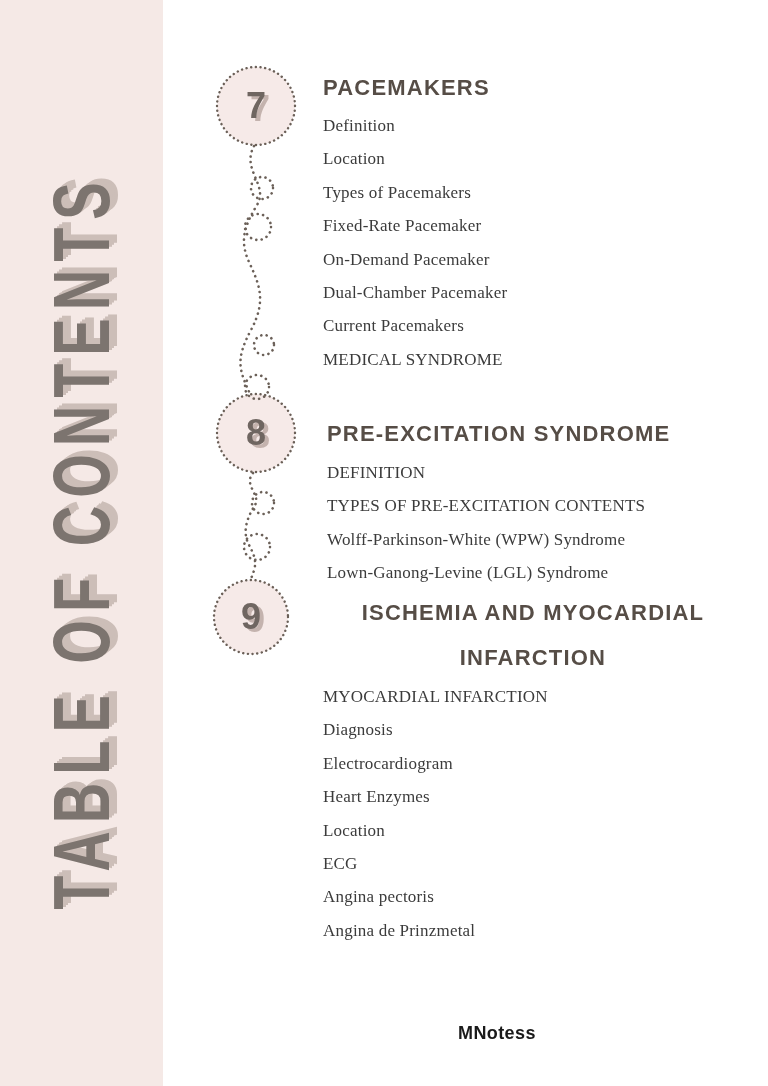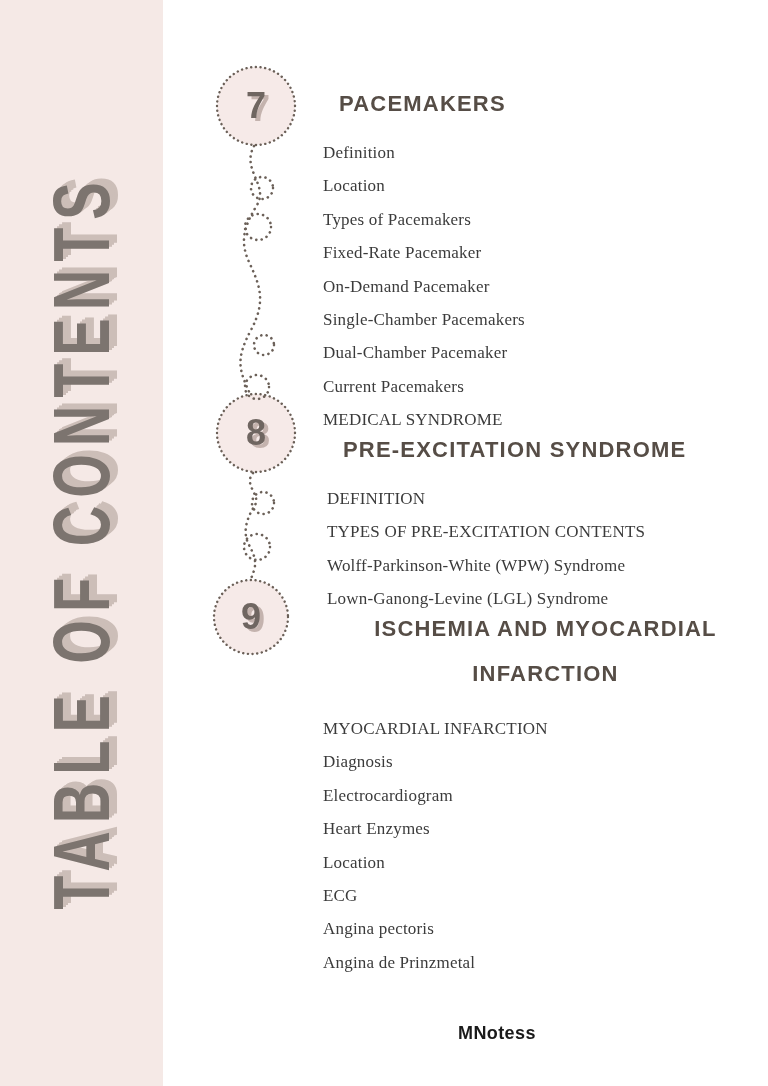--- a/index.html
+++ b/index.html
@@ -59,28 +59,28 @@
     text-shadow:4px 3px 0 var(--number-shadow);
   }
   .num7{left:256px;top:106px;}
   .num8{left:256px;top:433px;}
   .num9{left:251px;top:617px;}
   .section{position:absolute;left:323px;}
   .sec7{top:71px;}
   .sec8{top:417px;left:327px;}
   .sec9{top:590px;}
   .heading{
-    margin:16px;
+    margin:0;
     font-size:22px;font-weight:bold;letter-spacing:1.2px;
     line-height:33px;color:var(--heading-text);
   }
   .sec9 .heading{line-height:45px;max-width:420px;text-align:center;}
   .toc-list{margin-top:5px;}
   .sec8 .toc-list{margin-top:6px;}
-  .sec9 .toc-list{margin-top:12px;}
+  .sec9 .toc-list{margin-top:0;}
   .toc-item{
     font-size:17px;line-height:33.4px;
     letter-spacing:0.2px;color:var(--item-text);font-family:Liberation Serif, serif;
   }
   .brand{
     position:absolute;left:458px;top:1023px;
     font-size:18px;font-weight:bold;letter-spacing:0.4px;
     color:var(--brand-text);
   }
 </style>
@@ -115,21 +115,20 @@
   <div class="chapter-number num9">9</div>
 
   <section class="section sec7">
     <h2 class="heading">PACEMAKERS</h2>
     <div class="toc-list">
         <div class="toc-item">Definition</div>
         <div class="toc-item">Location</div>
         <div class="toc-item">Types of Pacemakers</div>
         <div class="toc-item">Fixed-Rate Pacemaker</div>
         <div class="toc-item">On-Demand Pacemaker</div>
-        <div class="toc-item">Single-Chamber Pacemakers</div>
         <div class="toc-item">Dual-Chamber Pacemaker</div>
         <div class="toc-item">Current Pacemakers</div>
         <div class="toc-item">MEDICAL SYNDROME</div>
       </div>
   </section>
 
   <section class="section sec8">
     <h2 class="heading">PRE-EXCITATION SYNDROME</h2>
     <div class="toc-list">
         <div class="toc-item">DEFINITION</div>

